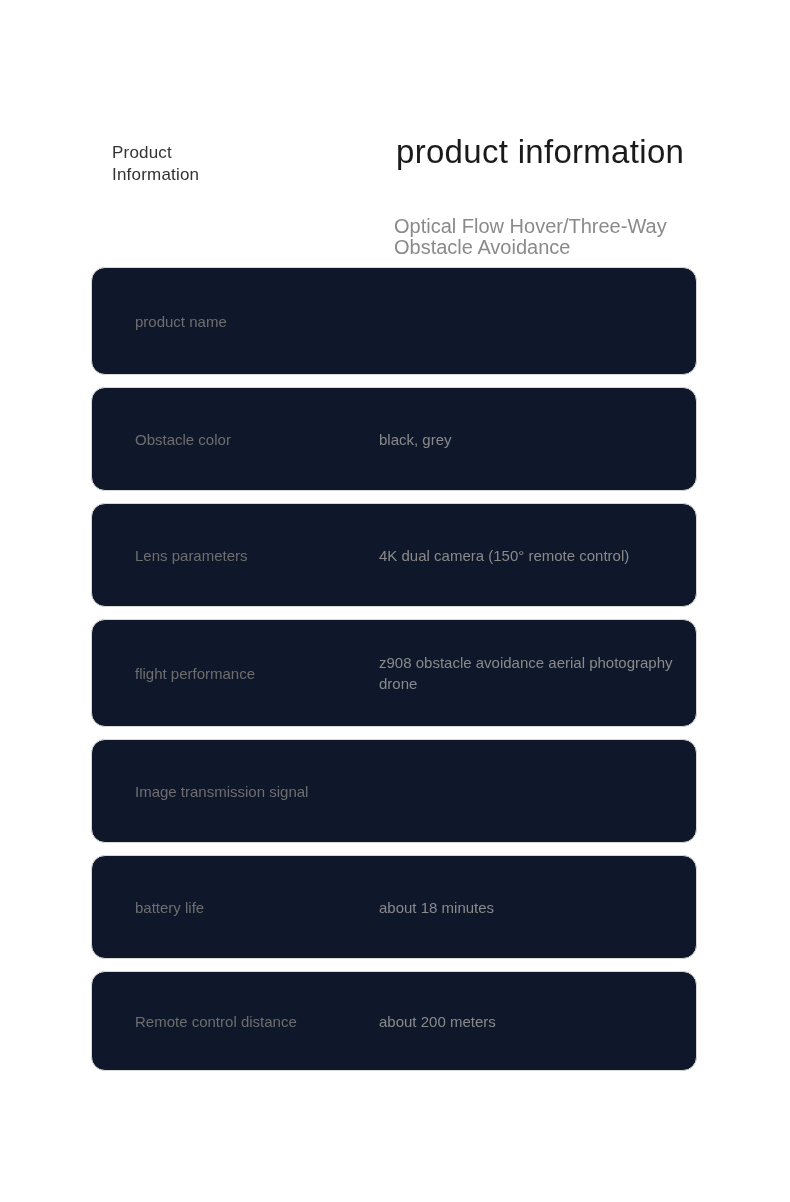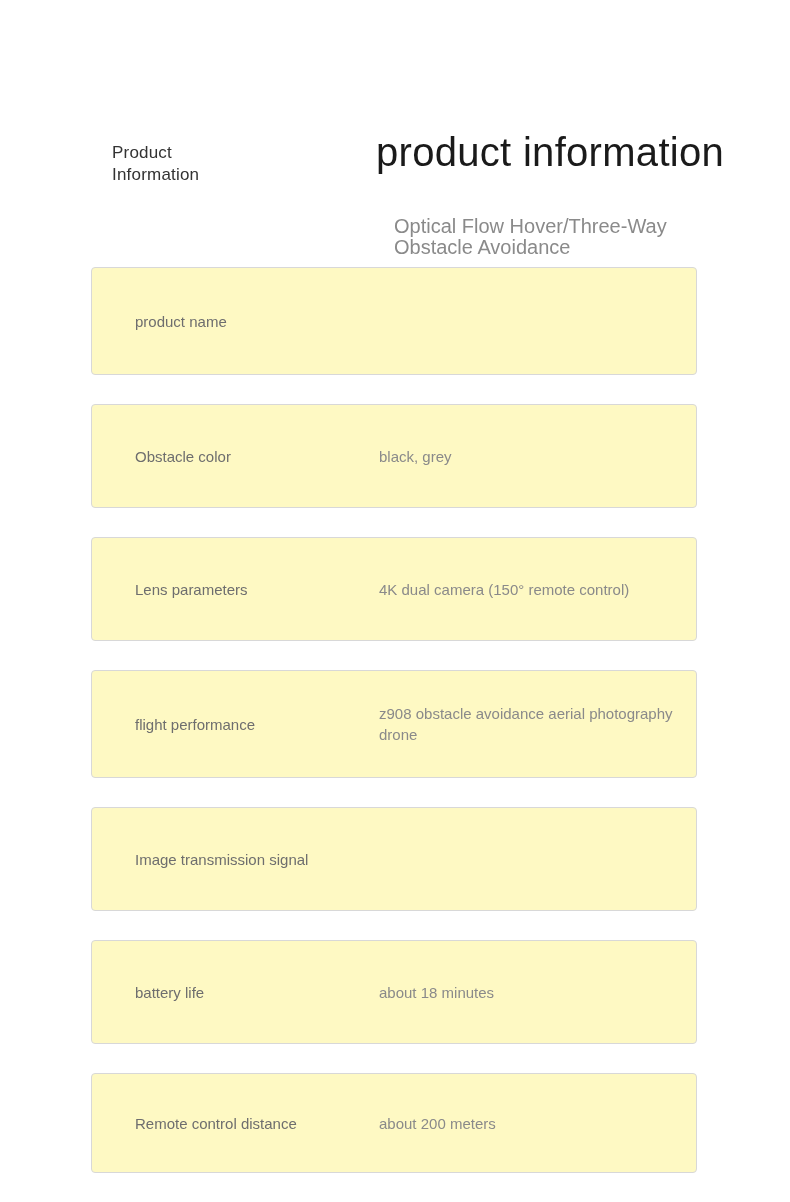--- a/index.html
+++ b/index.html
@@ -38,23 +38,23 @@
     font-size: 17px;
     line-height: 22px;
     color: #333333;
     letter-spacing: 0.2px;
   }
   .kicker .line2 {
     display: block;
   }
   .main-title {
     position: absolute;
-    left: 376px;
+    left: 396px;
     top: 0px;
-    font-size: 40px;
+    font-size: 33px;
     line-height: 44px;
     color: #1a1a1a;
     letter-spacing: 0.3px;
     white-space: nowrap;
   }
 
   .subtitle {
     position: absolute;
     left: 394px;
     top: 216px;
@@ -69,23 +69,23 @@
     position: absolute;
     left: 91px;
     top: 267px;
     width: 606px;
   }
   .row {
     position: relative;
     box-sizing: border-box;
     width: 606px;
     border: 1px solid #d8d8d8;
-    border-radius: 4px;
-    margin-bottom: 29px;
-    background: #fef9c3;
+    border-radius: 14px;
+    margin-bottom: 12px;
+    background: #0f172a;
     display: flex;
     align-items: center;
   }
   .row .label {
     position: absolute;
     left: 43px;
     font-size: 15px;
     line-height: 21px;
     color: #6e6e6e;
     white-space: nowrap;

